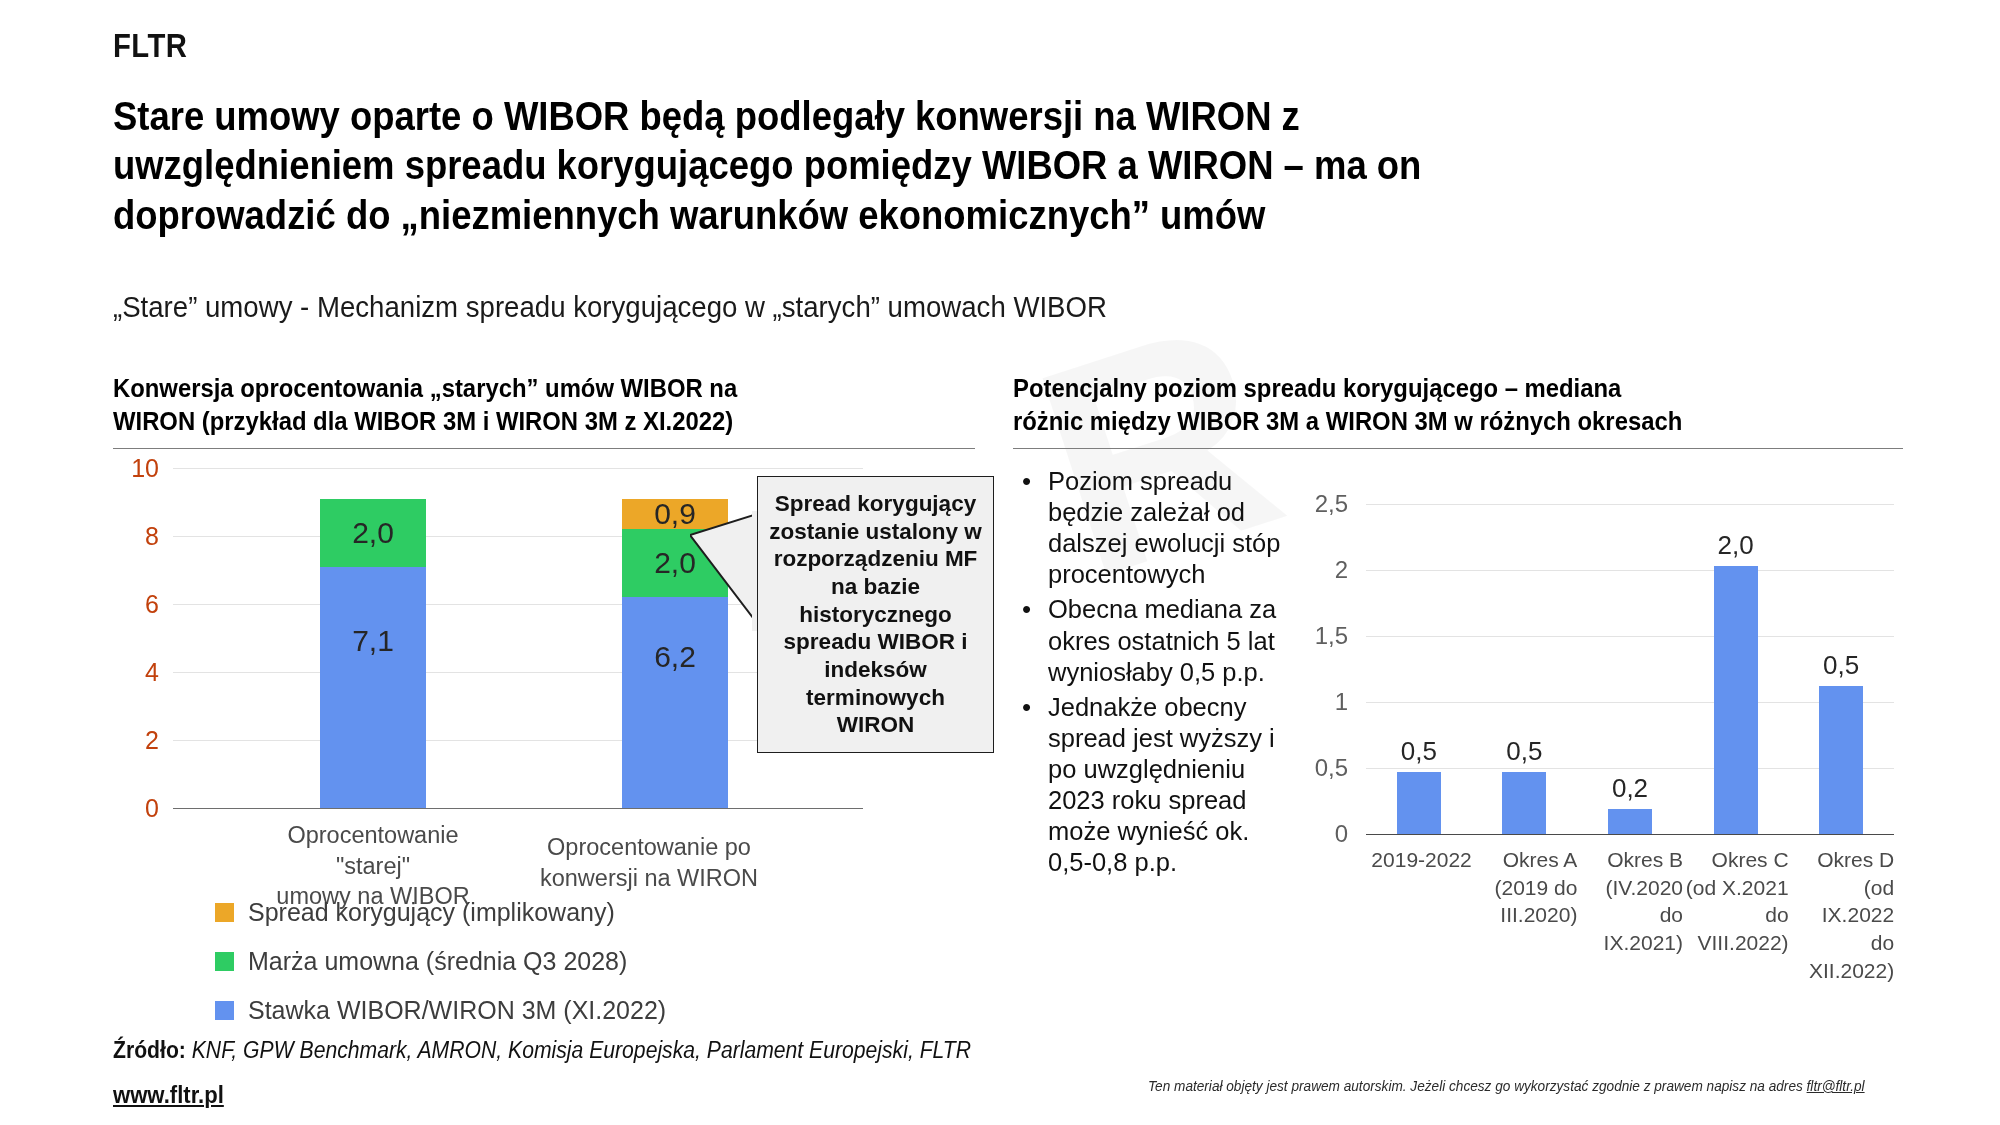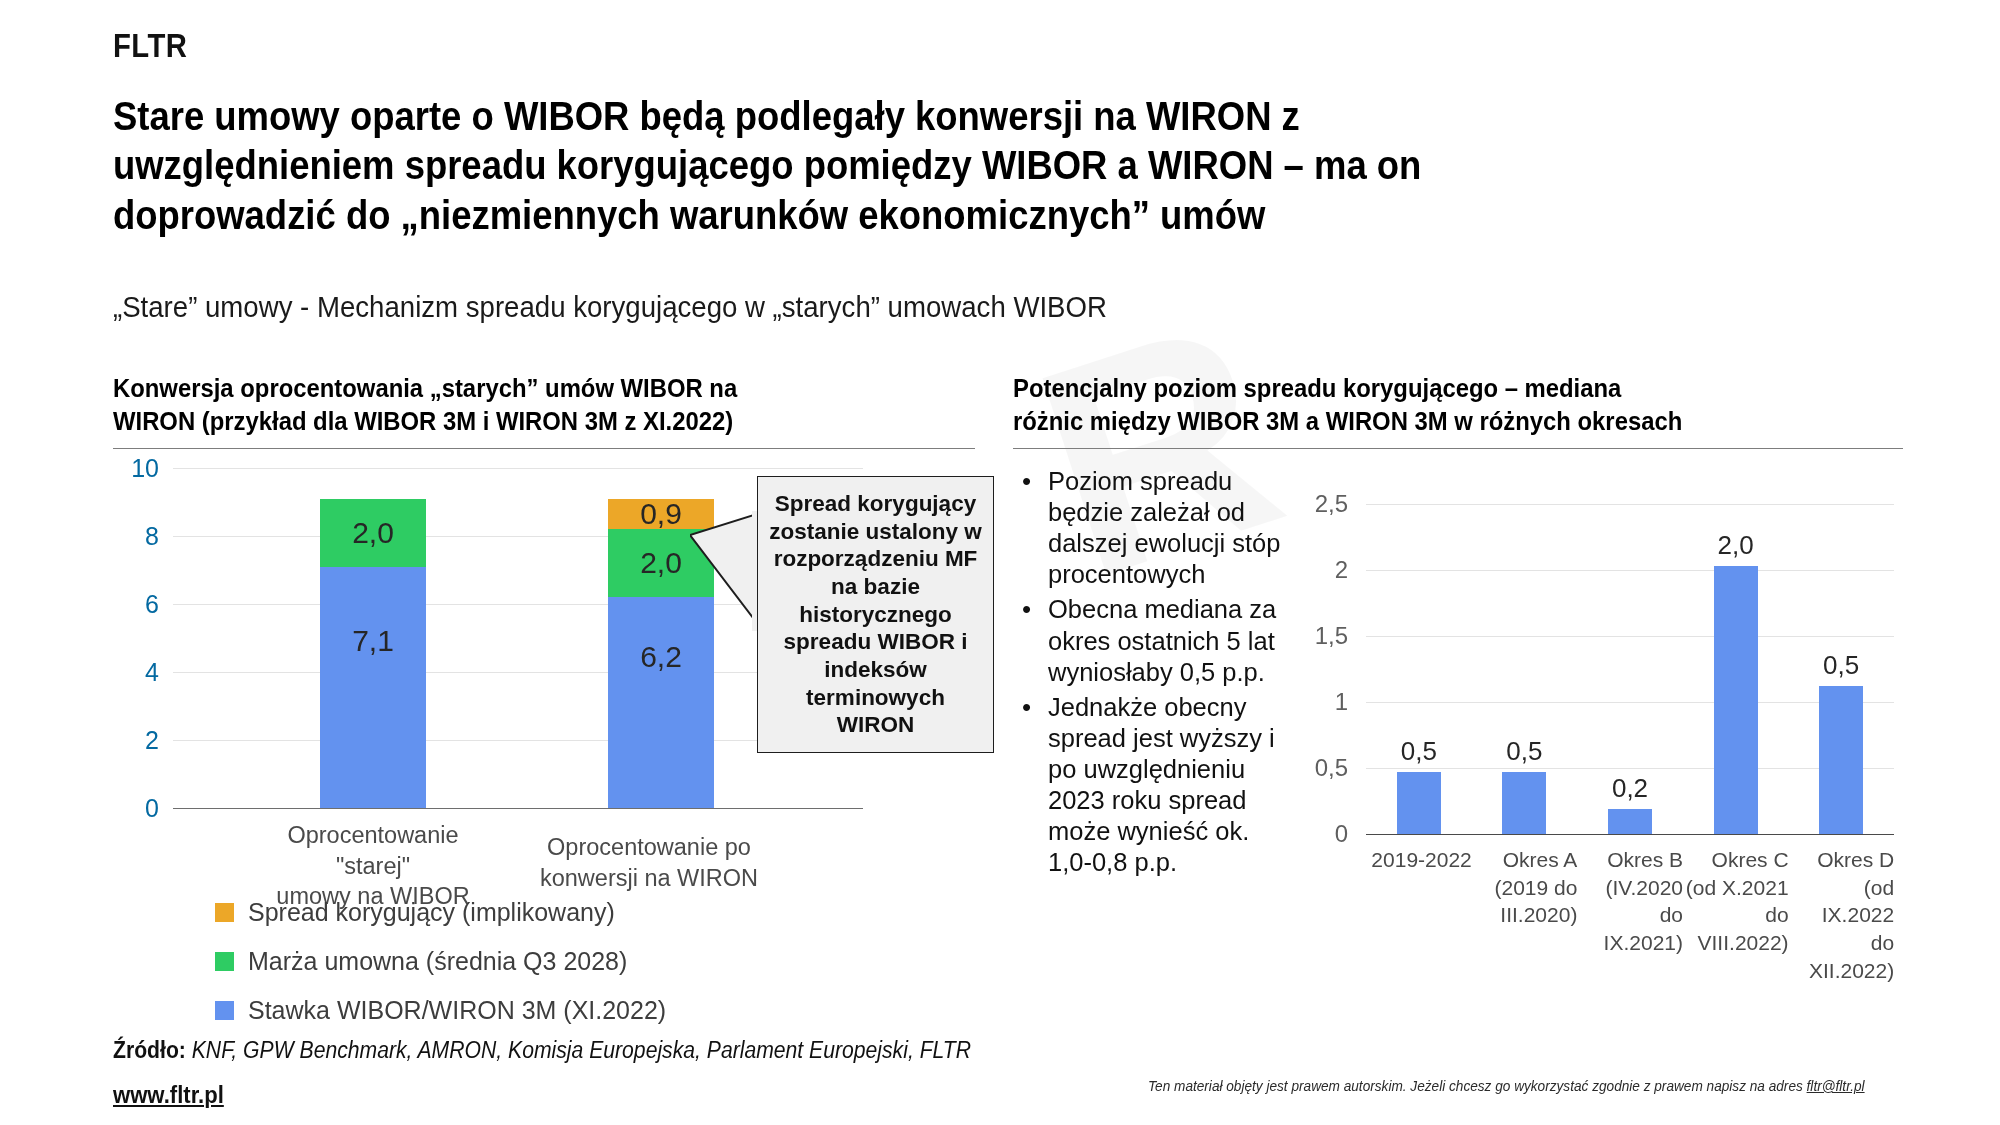--- a/index.html
+++ b/index.html
@@ -81,21 +81,21 @@
     position:absolute; left:0; top:0; width:100%; height:100%;
   }
   .cl-grid .gl {
     position:absolute; left:0; width:100%;
     border-top:1.3px solid #e3e3e3;
   }
   .cl-grid .gl.axis0 { border-top:1.6px solid #6e6e6e; }
   .cl-ylabels { position:absolute; left:0; top:10px; width:56px; height:340px; }
   .cl-ylabels span {
     position:absolute; right:10px;
-    font-size:25px; color:#0369a1; transform:translateY(-50%);
+    font-size:25px; color:#c2410c; transform:translateY(-50%);
     font-family:"Liberation Sans Narrow","Liberation Sans",sans-serif;
   }
   .bar-col { position:absolute; bottom:0; width:106px; }
   .seg { width:100%; position:relative; display:flex; align-items:center; justify-content:center; }
   .seg span {
     font-size:30px; color:#262626;
     font-family:"Liberation Sans Narrow","Liberation Sans",sans-serif;
   }
   .xcat {
     position:absolute; top:362px; width:240px; text-align:center;
@@ -226,21 +226,21 @@
         </div>
       <div id="cl-bars">
           <div class="bar-col" style="left: 147px;">
             <div class="seg" style="height: 68px; background: rgb(46, 204, 99);">
               <span>2,0</span>
             </div>
             <div class="seg" style="height: 241.4px; background: rgb(99, 146, 239);">
               <span style="margin-top: -92px;">7,1</span>
             </div>
           </div>
-          <div class="bar-col" style="left: 435px;">
+          <div class="bar-col" style="left: 449px;">
             <div class="seg" style="height: 30.6px; background: rgb(236, 167, 40);">
               <span>0,9</span>
             </div>
             <div class="seg" style="height: 68px; background: rgb(46, 204, 99);">
               <span>2,0</span>
             </div>
             <div class="seg" style="height: 210.8px; background: rgb(99, 146, 239);">
               <span style="margin-top: -92px;">6,2</span>
             </div>
           </div>
@@ -287,21 +287,21 @@
       <div class="bullet">
         <div class="dot">•</div>
         <div class="btxt">Poziom spreadu będzie zależał od dalszej ewolucji stóp procentowych</div>
       </div>
       <div class="bullet">
         <div class="dot">•</div>
         <div class="btxt">Obecna mediana za okres ostatnich 5 lat wyniosłaby 0,5 p.p.</div>
       </div>
       <div class="bullet">
         <div class="dot">•</div>
-        <div class="btxt">Jednakże obecny spread jest wyższy i po uwzględnieniu 2023 roku spread może wynieść ok. 1,0-0,8 p.p.</div>
+        <div class="btxt">Jednakże obecny spread jest wyższy i po uwzględnieniu 2023 roku spread może wynieść ok. 0,5-0,8 p.p.</div>
       </div>
     </div>
 
   <div class="chart-right">
     <div class="cr-ylabels" id="cr-y">
         <span style="top: 330px;">0</span>
         <span style="top: 264px;">0,5</span>
         <span style="top: 198px;">1</span>
         <span style="top: 132px;">1,5</span>
         <span style="top: 66px;">2</span>

